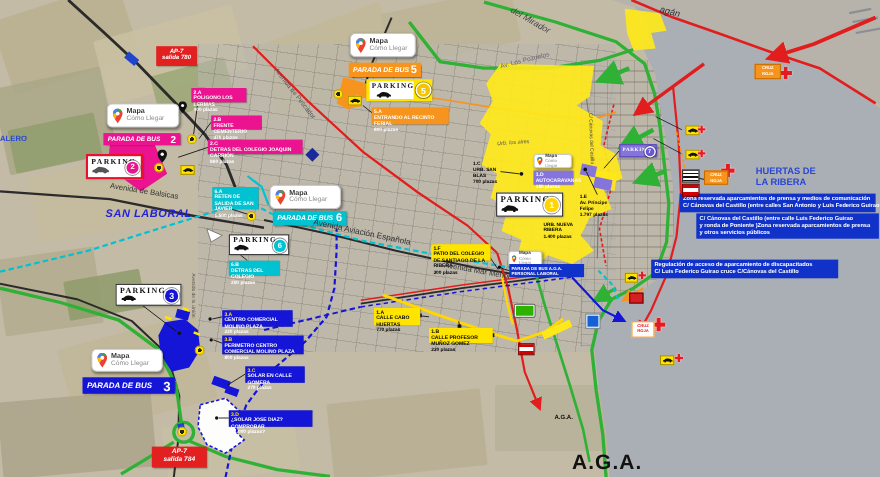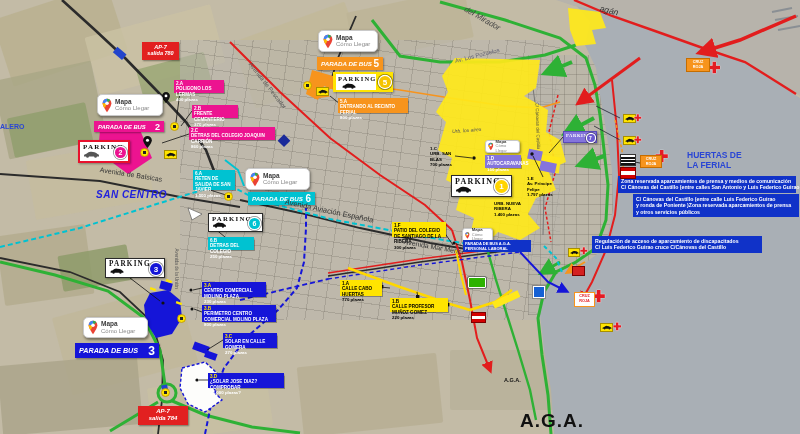--- a/index.html
+++ b/index.html
@@ -459,24 +459,24 @@
   <div class="note" style="left:633px;top:194px;width:166px">
     <span>C/ Cánovas del Castillo (entre calle Luis Federico Guirao</span>
     <span>y ronda de Poniente )Zona reservada aparcamientos de prensa</span>
     <span>y otros servicios públicos</span>
   </div>
   <div class="note" style="left:592px;top:236px;width:170px">
     <span>Regulación de acceso de aparcamiento de discapacitados</span>
     <span>C/ Luis Federico Guirao cruce C/Cánovas del Castillo</span>
   </div>
 
-  <div class="placename" style="left:96px;top:189px;font-size:10px;font-style:italic;color:#2222dd;letter-spacing:.5px">SAN CENTRO</div>
+  <div class="placename" style="left:96px;top:189px;font-size:10px;font-style:italic;color:#2222dd;letter-spacing:.5px">SAN LABORAL</div>
   <div class="placename" style="left:687px;top:150px;font-size:8.5px;color:#2a46d4;line-height:1.2">
     <span style="display:block">HUERTAS DE</span>
-    <span style="display:block">LA FERIAL</span>
+    <span style="display:block">LA RIBERA</span>
   </div>
   <div class="placename" style="left:520px;top:410px;font-size:19px;color:#111;letter-spacing:1px">A.G.A.</div>
   <div class="placename" style="left:504px;top:377px;font-size:5.5px;color:#111">A.G.A.</div>
   <div class="placename" style="left:0;top:123px;font-size:7px;color:#2a46d4">ALERO</div>
   <div class="rlabel" style="left:600px;top:3px;font-size:8.5px;font-style:italic;color:#333;transform:rotate(14deg)">agán</div>
 
   <div class="rlabel" style="left:100px;top:166px;font-size:7px;transform:rotate(9deg)">Avenida de Balsicas</div>
   <div class="rlabel" style="left:285px;top:197px;font-size:7.5px;transform:rotate(12deg)">Avenida Aviación Española</div>
   <div class="rlabel" style="left:404px;top:238px;font-size:7px;transform:rotate(10deg)">Avenida Mar Menor</div>
   <div class="rlabel" style="left:455px;top:58px;font-size:6px;color:#667;transform:rotate(-14deg)">Av. Los Pozuelos</div>

